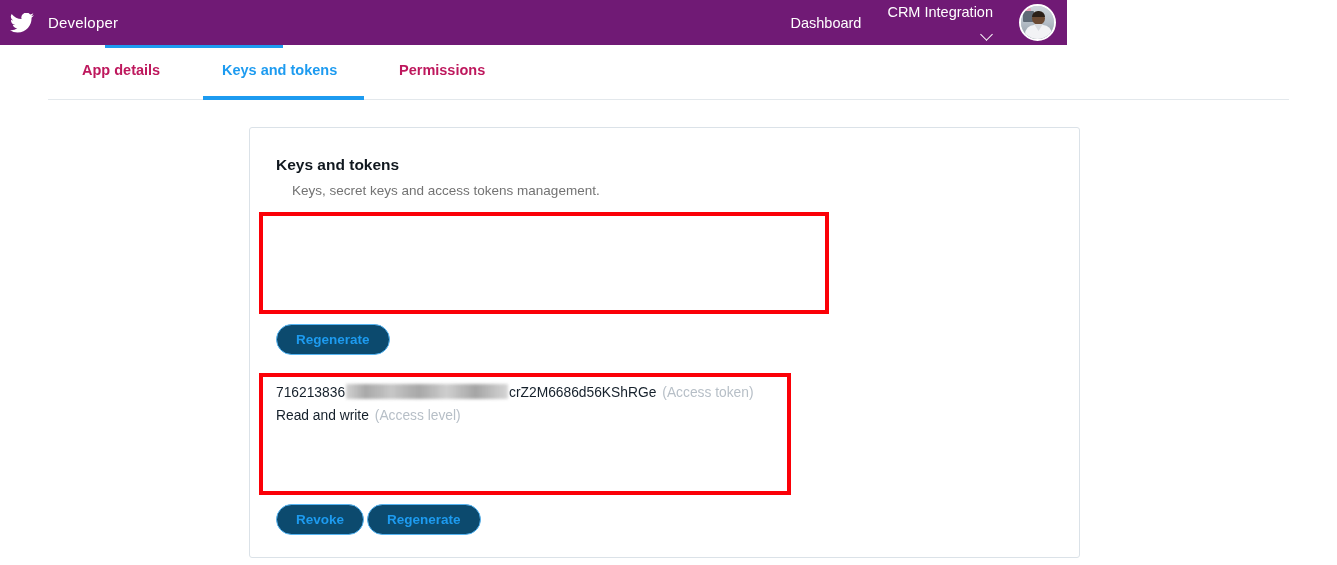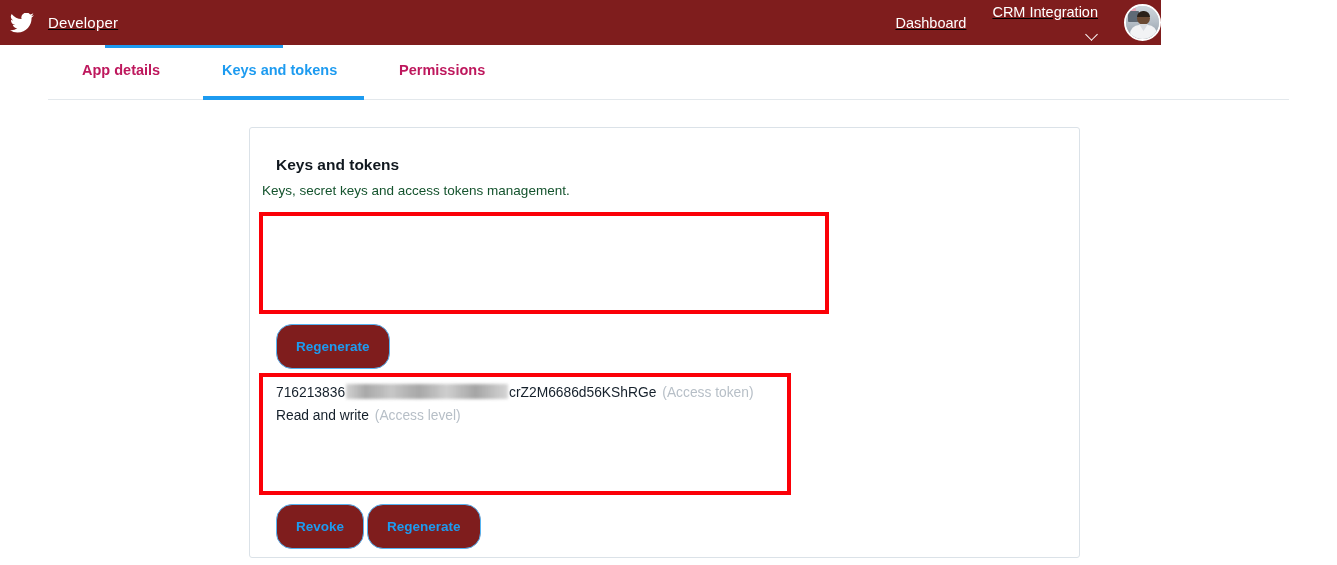--- a/index.html
+++ b/index.html
@@ -6,40 +6,41 @@
   html, body {
     width: 1337px; height: 565px;
     background: #ffffff;
     font-family: "Liberation Sans", sans-serif;
     overflow: hidden;
   }
 
   
   .topnav {
     position: absolute; left: 0; top: 0;
-    width: 1161px; height: 45px;
-    background: #7f1d1d;
-    display: flex; align-items: center; text-decoration: underline;
+    width: 1067px; height: 45px;
+    background: #701a75;
+    display: flex; align-items: center;
   }
   .brand-logo {
     width: 44px; height: 45px;
     display: flex; align-items: center; justify-content: center;
   }
   .brand-logo svg { display: block; }
   .brand-name {
     color: #ffffff; font-size: 15px; letter-spacing: .2px;
     margin-left: 4px; margin-right: 46px;
   }
   .nav-links { display: flex; align-items: center; gap: 30px; }
   .nav-link {
     color: #ffffff; font-size: 14.5px; cursor: pointer;
     white-space: nowrap;
   }
   .nav-right {
     margin-left: auto; display: flex; align-items: center; gap: 26px;
+    padding-right: 11px;
   }
   .nav-right .nav-link { font-size: 14.5px; }
   .crm-wrap { display: flex; align-items: flex-end; gap: 11px; cursor: pointer; flex-direction: column; }
   .chev {
     width: 11px; height: 11px; position: relative; top: -2px;
   }
   .chev::before {
     content: ""; position: absolute; left: 0; top: 1px;
     width: 8px; height: 8px;
     border-right: 1.6px solid #fff; border-bottom: 1.6px solid #fff;
@@ -114,22 +115,22 @@
     width: 831px; height: 431px;
     background: #ffffff;
     border: 1px solid #dbe2e8;
     border-radius: 3px;
   }
   .card-title {
     position: absolute; left: 26px; top: 28px;
     font-size: 15.5px; font-weight: bold; color: #11181f;
   }
   .card-sub {
-    position: absolute; left: 12px; top: 55px;
-    font-size: 13.5px; color: #14532d;
+    position: absolute; left: 42px; top: 55px;
+    font-size: 13.5px; color: #737373;
   }
 
   
   .section { position: absolute; }
   .sec-title {
     font-size: 13.8px; font-weight: bold; color: #11181f;
     margin-bottom: 9px; white-space: nowrap;
   }
   .kv-row {
     font-size: 13.8px; color: #15202b;
@@ -160,24 +161,24 @@
     position: absolute;
     border: 4px solid #fb0007;
     pointer-events: none;
   }
   #redbox-consumer { left: 259px; top: 212px; width: 570px; height: 102px; }
   #redbox-access   { left: 259px; top: 373px; width: 532px; height: 122px; }
 
   
   .btn {
     position: absolute;
-    height: 45px;
+    height: 31px;
     border: 1px solid #55b4f2;
     border-radius: 16px;
-    background: #7f1d1d;
+    background: #0c4a6e;
     color: #1D9BF0;
     font-family: "Liberation Sans", sans-serif;
     font-size: 13.5px; font-weight: bold;
     padding: 0 19px;
     cursor: pointer;
     display: flex; align-items: center; justify-content: center;
     white-space: nowrap;
   }
 </style>
 </head>

